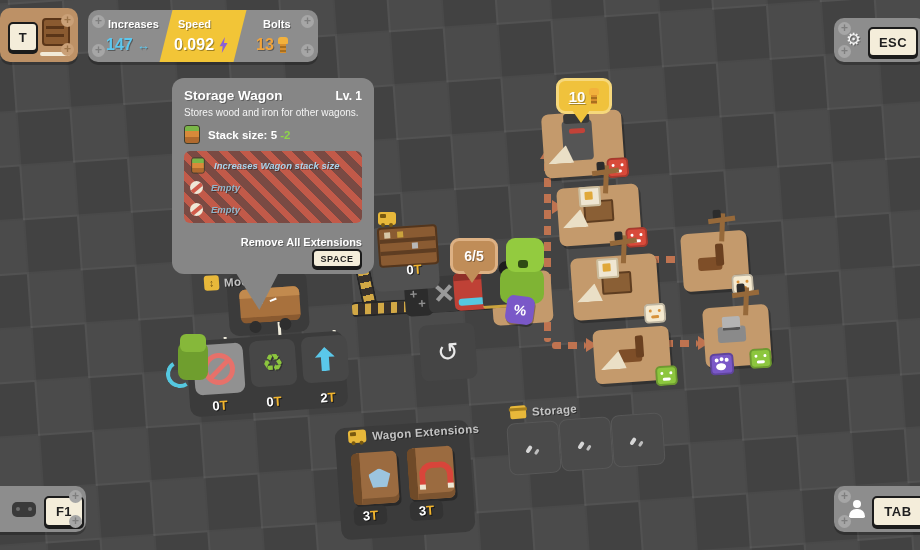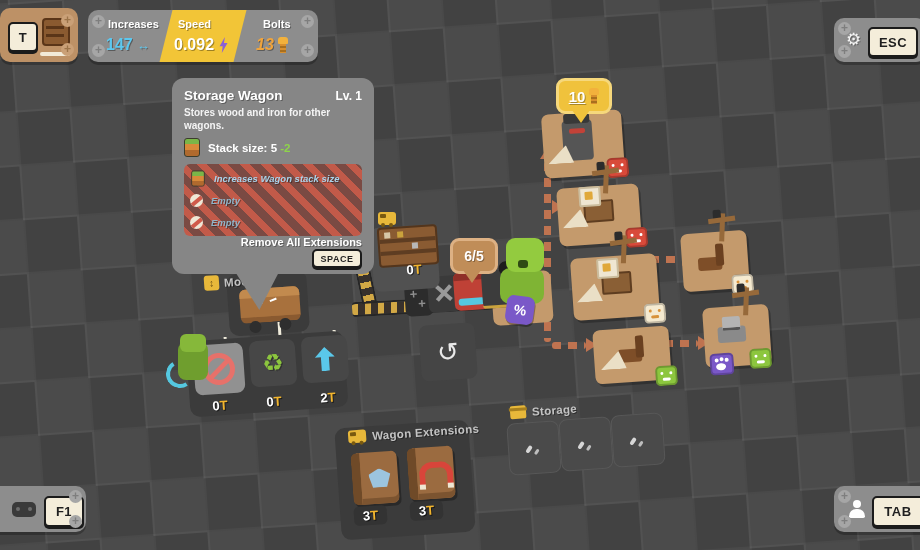--- a/index.html
+++ b/index.html
@@ -20,21 +20,21 @@
   .keycap{position:absolute;display:flex;align-items:center;justify-content:center;
     background:#f4edda;color:#1f1f1f;border:2px solid #1b1b1b;border-radius:5px;
     box-shadow:0 2px 0 #1b1b1b;font-size:13px;letter-spacing:.5px;}
   .screw{position:absolute;width:13px;height:13px;border-radius:50%;background:#a6a6a6;
     color:#7e7e7e;font-size:12px;line-height:12px;text-align:center;}
   .screw::before{content:"+";}
   .tanpanel .screw{background:#caa077;color:#9c7449;}
   .hudlabel{position:absolute;color:#fff;font-size:11px;text-shadow:1px 1px 0 rgba(0,0,0,.35);}
   .hudvalue{position:absolute;display:flex;align-items:center;gap:4px;font-size:16px;
     text-shadow:1px 1px 0 rgba(0,0,0,.35);}
-  .cyan{color:#5cc8f0;} .orange{color:#f0a43c;font-style:italic;} .white{color:#fff;}
+  .cyan{color:#5cc8f0;} .orange{color:#f0a43c;} .white{color:#fff;}
   .speed-bg{position:absolute;top:0;height:100%;background:#f2c537;transform:skewX(-14deg);}
   
   .zap{width:11px;height:16px;background:#8b5fd6;clip-path:polygon(62% 0,14% 58%,42% 58%,34% 100%,86% 38%,54% 38%);}
   .boltico{position:relative;width:10px;height:17px;}
   .boltico::before{content:"";position:absolute;left:0;top:0;width:10px;height:7px;background:#f2b13c;border-radius:3px 3px 1px 1px;}
   .boltico::after{content:"";position:absolute;left:2px;top:7px;width:6px;height:9px;
     background:repeating-linear-gradient(180deg,#d88f2e 0 2px,#a86f1e 2px 4px);}
   .gear{color:#f2f2f2;font-size:17px;font-weight:normal;text-shadow:1px 1px 0 rgba(0,0,0,.3);}
   .person{position:relative;width:18px;height:19px;}
   .person::before{content:"";position:absolute;left:5px;top:0;width:8px;height:8px;background:#fff;border-radius:50%;}
@@ -58,21 +58,21 @@
   .uparrow{width:20px;height:24px;background:#5ac8ea;clip-path:polygon(50% 0,100% 42%,70% 42%,70% 100%,30% 100%,30% 42%,0 42%);}
   .rotico{color:#e9e9e9;font-size:26px;font-weight:normal;}
   
   .tooltip{position:absolute;left:172px;top:78px;width:202px;height:196px;background:#868686;
     border-radius:12px;padding:10px 12px;box-sizing:border-box;z-index:60;color:#fff;}
   .tt-tail{position:absolute;left:234px;top:270px;width:46px;height:40px;background:#868686;
     clip-path:polygon(0 0,100% 0,55% 100%);z-index:59;}
   .tt-head{display:flex;justify-content:space-between;align-items:baseline;}
   .tt-title{font-size:13.5px;text-shadow:1px 1px 0 rgba(0,0,0,.3);}
   .tt-level{font-size:12px;}
-  .tt-desc{font-size:10px;line-height:1.3;margin-top:3px;font-weight:bold;color:#f4f4f4;}
+  .tt-desc{font-size:10px;line-height:1.3;margin-top:3px;font-weight:normal;color:#f4f4f4;}
   .tt-stack{display:flex;align-items:center;gap:8px;margin-top:6px;font-size:11.5px;}
   .green{color:#8ed44a;}
   .hatch{margin-top:7px;height:72px;border-radius:6px;padding:3px 6px;box-sizing:border-box;
     background:repeating-linear-gradient(45deg,#c25a49 0 7px,#7a4a43 7px 15px);}
   .ext-row{display:flex;align-items:center;gap:8px;height:22px;}
   .ext-txt{font-size:9.5px;font-style:italic;color:#a9d4ec;text-shadow:1px 1px 0 rgba(0,0,0,.35);}
   .ext-txt.dim{color:#8fb4c8;}
   .tt-remove{position:absolute;right:12px;bottom:26px;font-size:11px;text-shadow:1px 1px 0 rgba(0,0,0,.3);}
   .tt-space{right:12px;bottom:6px;width:46px;height:15px;font-size:9px;position:absolute;}
   

